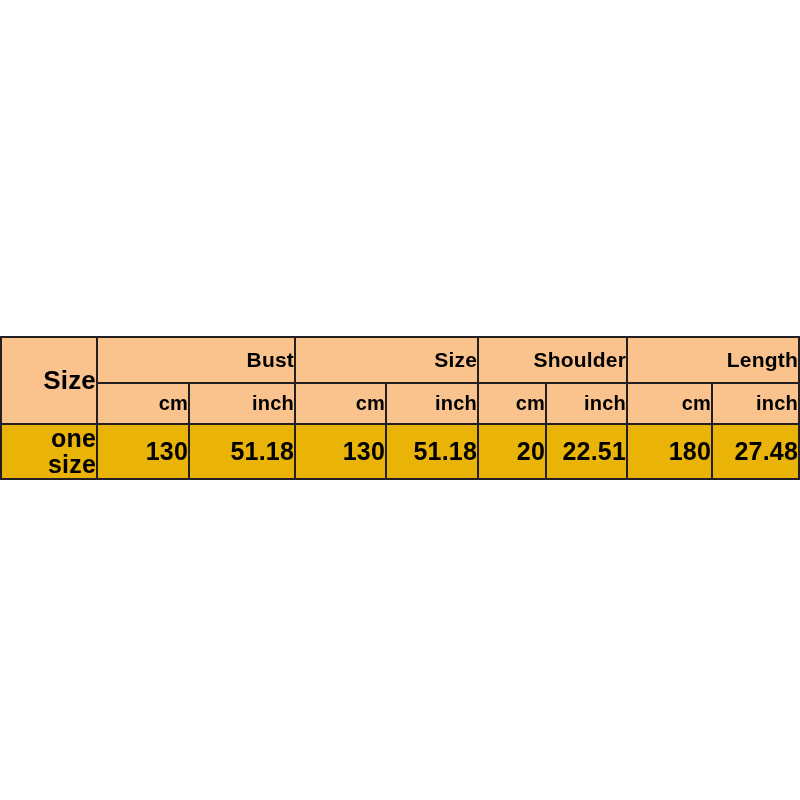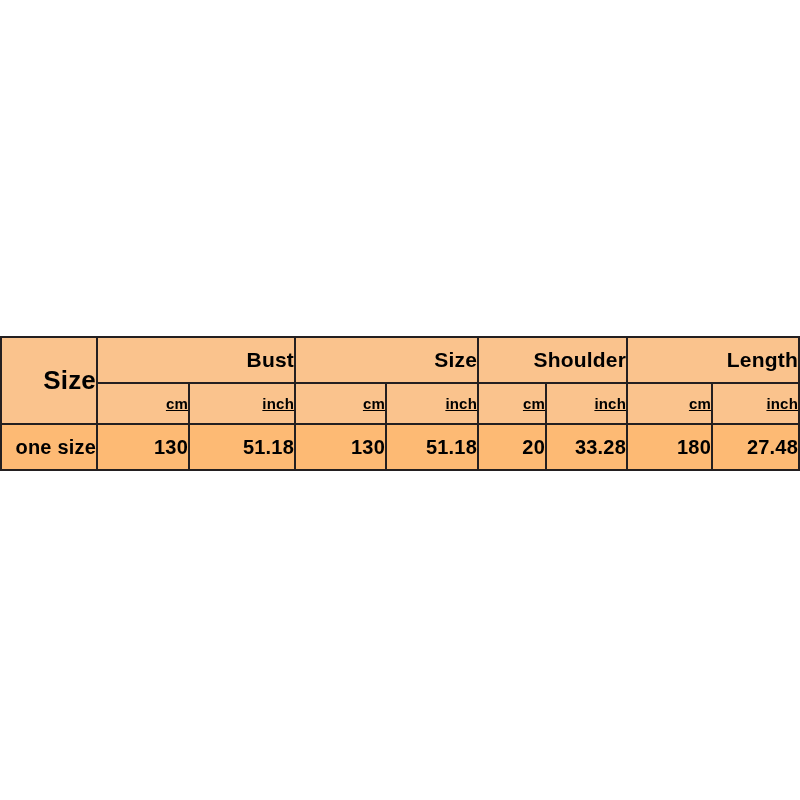--- a/index.html
+++ b/index.html
@@ -61,30 +61,29 @@
   }
 
   th.size-head {
     height: 84px;
     font-size: 26px;
     letter-spacing: 0.2px;
   }
 
   th.unit-head {
     height: 39px;
-    font-size: 15px;
+    font-size: 20px;
     letter-spacing: 0.2px;
-    text-decoration: underline;
   }
 
   
   table.size-chart tbody td {
-    background: #fdba74;
+    background: #eab308;
     height: 44px;
-    font-size: 20px;
+    font-size: 25px;
     font-weight: bold;
     letter-spacing: 0.2px;
   }
 
   td.size-value {
     font-size: 21px;
   }
 
   
   col.c-size   { width: 96px; }
@@ -137,21 +136,21 @@
       </thead>
 
       <tbody>
         <tr>
           <td class="size-value">one size</td>
           <td>130</td>
           <td>51.18</td>
           <td>130</td>
           <td>51.18</td>
           <td>20</td>
-          <td>33.28</td>
+          <td>22.51</td>
           <td>180</td>
           <td>27.48</td>
         </tr>
       </tbody>
     </table>
   </div>
 
 </div>
 
 </body></html>

